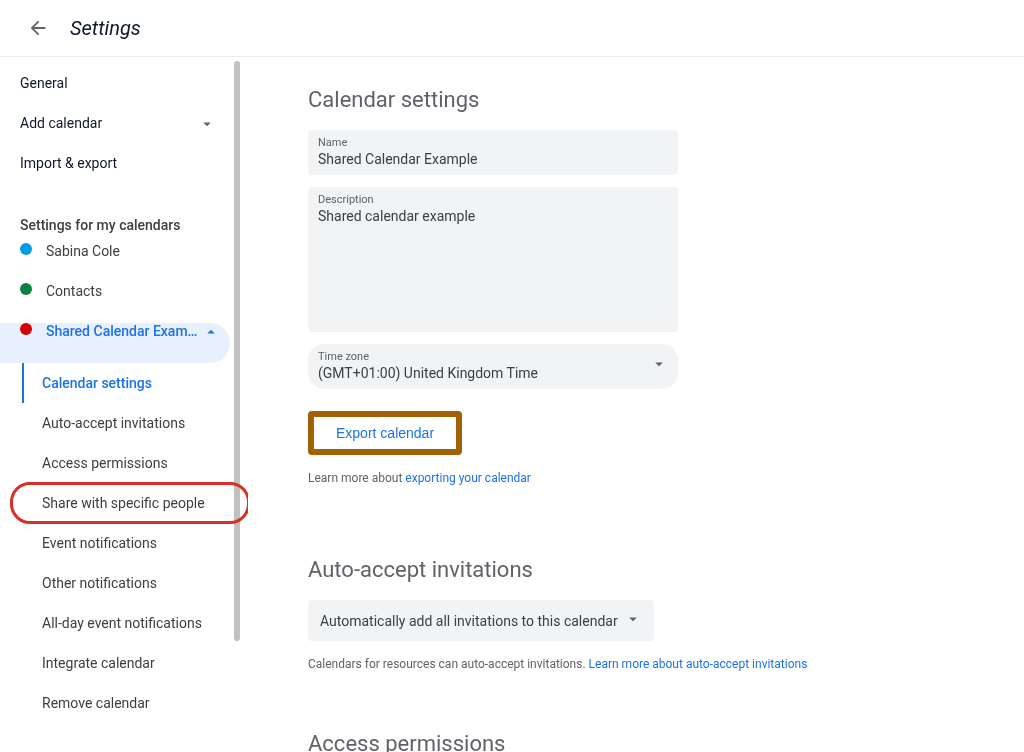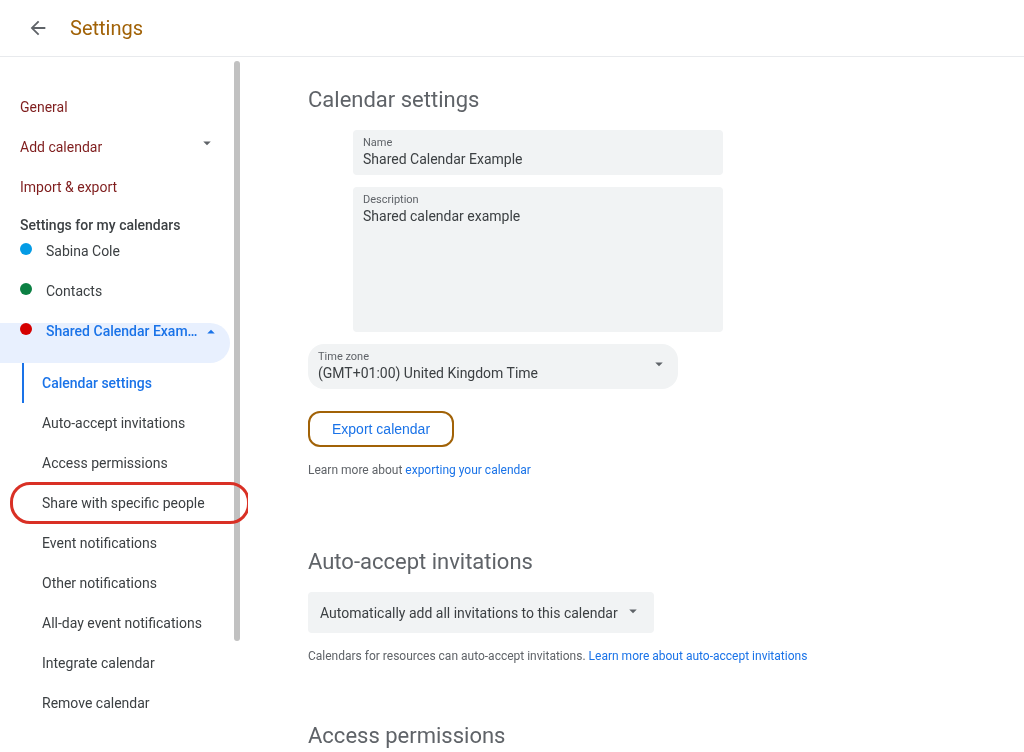--- a/index.html
+++ b/index.html
@@ -24,22 +24,23 @@
     height: 36px;
     display: flex;
     align-items: center;
     justify-content: center;
     cursor: pointer;
     color: #5f6368;
   }
   .back-btn svg { width: 22px; height: 22px; }
   .header-title {
     font-size: 20px;
-    color: #a16207;
+    color: #0f172a;
     margin-left: 14px;
+    font-style: italic;
   }
   .body {
     display: flex;
     height: calc(752px - 56px);
     position: relative;
   }
   .sidebar {
     width: 248px;
     padding: 18px 0 18px 0;
     overflow: hidden;
@@ -50,24 +51,24 @@
     right: 8px;
     top: 4px;
     width: 6px;
     height: 580px;
     background: #c1c1c1;
     border-radius: 3px;
   }
   .side-item {
     height: 40px;
     display: flex;
-    align-items: flex-end;
+    align-items: flex-start;
     padding-left: 20px;
     font-size: 14px;
-    color: #7f1d1d;
+    color: #0f172a;
     cursor: pointer;
     border-radius: 0 20px 20px 0;
     margin-right: 18px;
     justify-content: space-between;
     padding-right: 14px;
   }
   .side-item .label { white-space: nowrap; overflow: hidden; text-overflow: ellipsis; }
   .side-item .chev svg { width: 18px; height: 18px; color: #5f6368; }
   .side-section-title {
     font-size: 14px;
@@ -145,21 +146,20 @@
     color: #5f6368;
     font-weight: 400;
     margin: 12px 0 18px 0;
   }
   .field-box {
     width: 350px;
     background: #f1f3f4;
     border-radius: 4px;
     padding: 6px 10px 8px 10px;
     margin-bottom: 12px;
-    margin-left: 45px;
   }
   .field-box.tall  { padding-bottom: 108px; }
   .field-label {
     font-size: 11px;
     color: #5f6368;
   }
   .field-value {
     font-size: 14px;
     color: #3c4043;
     margin-top: 2px;
@@ -171,27 +171,27 @@
     padding: 6px 10px 8px 10px;
     margin-top: 10px;
     display: flex;
     align-items: center;
     justify-content: space-between;
   }
   .tz-left {}
   .tz-row .arrow svg { width: 18px; height: 18px; color: #5f6368; }
   .export-btn {
     margin-top: 22px;
-    border: 2px solid #a16207;
+    border: 6px solid #a16207;
     background: #fff;
     color: #1a73e8;
     font-size: 14px;
     font-weight: 500;
     padding: 8px 22px;
-    border-radius: 12px;
+    border-radius: 4px;
     cursor: pointer;
   }
   .help-text {
     font-size: 12px;
     color: #5f6368;
     margin-top: 16px;
   }
   .help-text a { color: #1a73e8; text-decoration: none; cursor: pointer; }
   .auto-accept-box {
     margin-top: 0;

